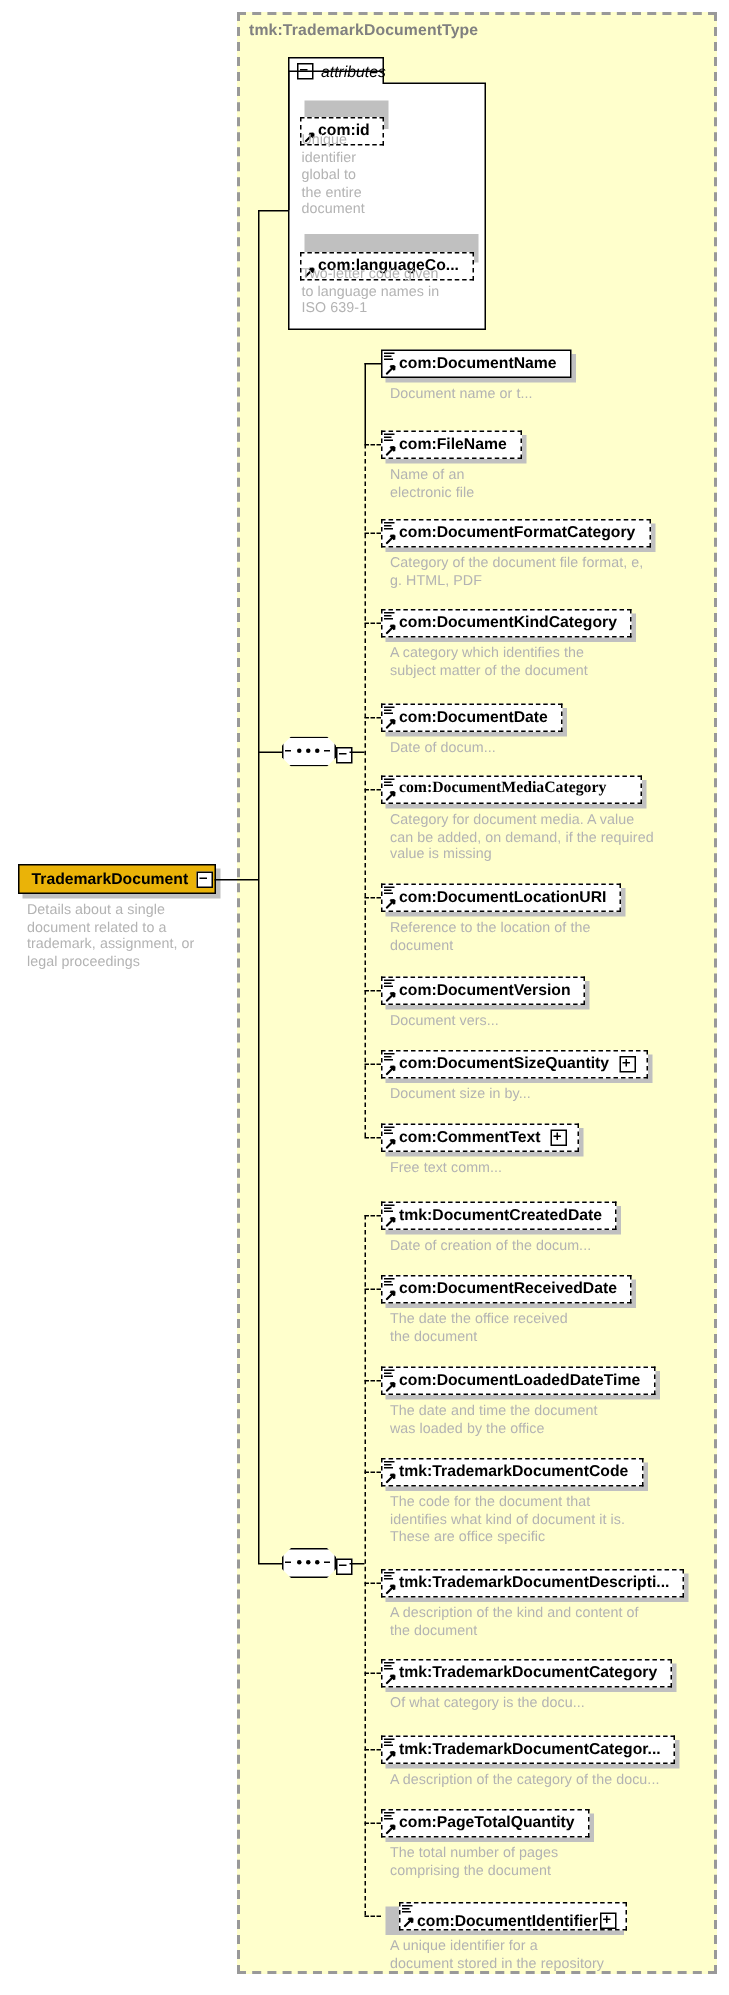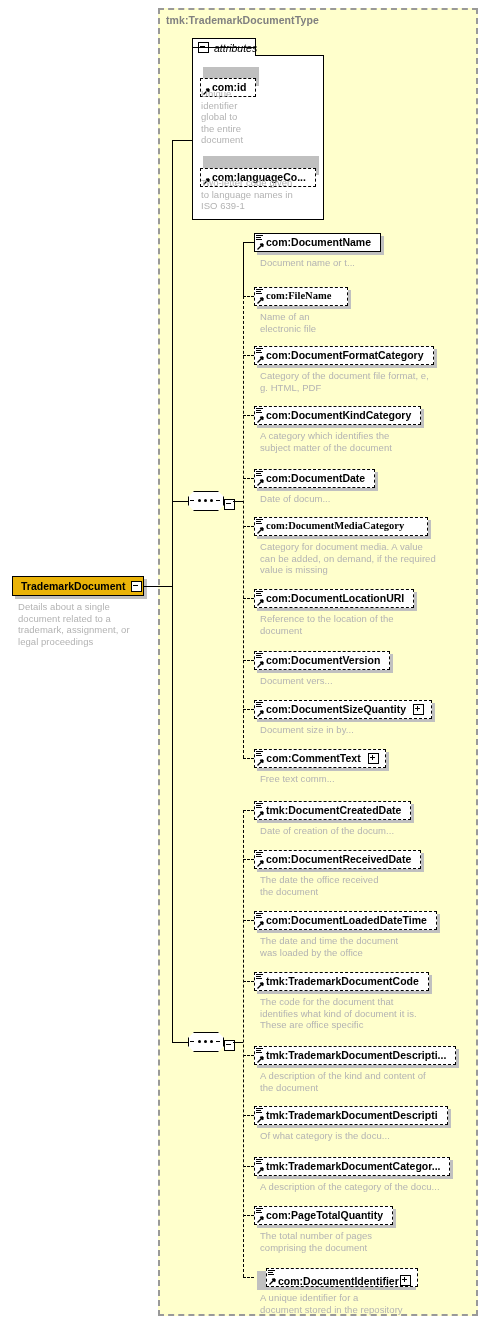--- a/index.html
+++ b/index.html
@@ -174,21 +174,21 @@
         <svg width="7" height="7" viewBox="0 0 7 7">
           <path d="M0.5 6.5 L6 1 M6 1 L3.2 1.2 M6 1 L5.8 3.8" stroke="#000" stroke-width="1.4" fill="none"></path>
           <path d="M6.2 0.8 L2.6 1.4 L5.6 4.2 Z" fill="#000"></path>
         </svg>
       </span>
       <span class="nlabel">com:DocumentName</span>
     </div>
     <div class="annot" style="left: 260px; width: 230px; top: 257px;">Document name or t...</div>
     <div class="ln h" style="left: 243px; top: 242px; width: 11px;"></div>
     <div class="shadow" style="left: 257px; top: 290px; width: 94px; height: 19px;"></div>
-    <div class="node opt" style="left: 254px; top: 287px; width: 94px; height: 19px; font-family: Liberation Serif, serif;">
+    <div class="node opt" style="left: 254px; top: 287px; width: 94px; height: 19px;">
       <span class="glyph-lines">
         <i></i>
         <i></i>
         <i></i>
       </span>
       <span class="glyph-arrow">
         <svg width="7" height="7" viewBox="0 0 7 7">
           <path d="M0.5 6.5 L6 1 M6 1 L3.2 1.2 M6 1 L5.8 3.8" stroke="#000" stroke-width="1.4" fill="none"></path>
           <path d="M6.2 0.8 L2.6 1.4 L5.6 4.2 Z" fill="#000"></path>
         </svg>
@@ -318,21 +318,21 @@
           <path d="M6.2 0.8 L2.6 1.4 L5.6 4.2 Z" fill="#000"></path>
         </svg>
       </span>
       <span class="nlabel">com:DocumentSizeQuantity</span>
       <span style="display: inline-block; width: 7px;"></span>
       <span class="pm plus"></span>
     </div>
     <div class="annot" style="left: 260px; width: 230px; top: 724px;">Document size in by...</div>
     <div class="dln h" style="left: 243px; top: 709px; width: 11px;"></div>
     <div class="shadow" style="left: 257px; top: 752px; width: 132px; height: 19px;"></div>
-    <div class="node opt" style="left: 254px; top: 749px; width: 132px; height: 19px; justify-content: center;">
+    <div class="node opt" style="left: 254px; top: 749px; width: 132px; height: 19px;">
       <span class="glyph-lines">
         <i></i>
         <i></i>
         <i></i>
       </span>
       <span class="glyph-arrow">
         <svg width="7" height="7" viewBox="0 0 7 7">
           <path d="M0.5 6.5 L6 1 M6 1 L3.2 1.2 M6 1 L5.8 3.8" stroke="#000" stroke-width="1.4" fill="none"></path>
           <path d="M6.2 0.8 L2.6 1.4 L5.6 4.2 Z" fill="#000"></path>
         </svg>
@@ -455,21 +455,21 @@
         <i></i>
         <i></i>
         <i></i>
       </span>
       <span class="glyph-arrow">
         <svg width="7" height="7" viewBox="0 0 7 7">
           <path d="M0.5 6.5 L6 1 M6 1 L3.2 1.2 M6 1 L5.8 3.8" stroke="#000" stroke-width="1.4" fill="none"></path>
           <path d="M6.2 0.8 L2.6 1.4 L5.6 4.2 Z" fill="#000"></path>
         </svg>
       </span>
-      <span class="nlabel">tmk:TrademarkDocumentDescripti</span>
+      <span class="nlabel">tmk:TrademarkDocumentCategory</span>
     </div>
     <div class="annot" style="left: 260px; width: 230px; top: 1130px;">Of what category is the docu...</div>
     <div class="dln h" style="left: 243px; top: 1115px; width: 11px;"></div>
     <div class="shadow" style="left: 257px; top: 1160px; width: 196px; height: 19px;"></div>
     <div class="node opt" style="left: 254px; top: 1157px; width: 196px; height: 19px;">
       <span class="glyph-lines">
         <i></i>
         <i></i>
         <i></i>
       </span>

